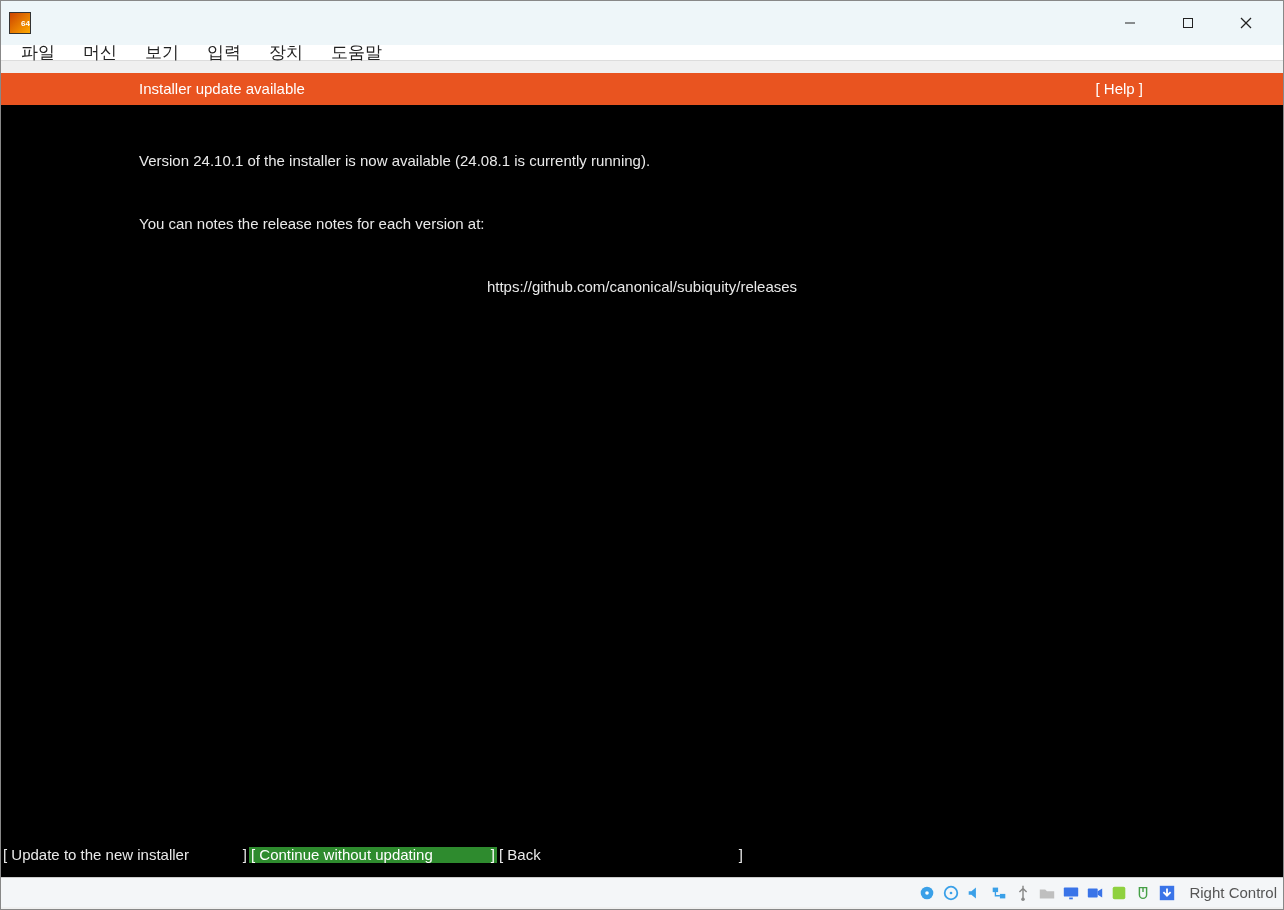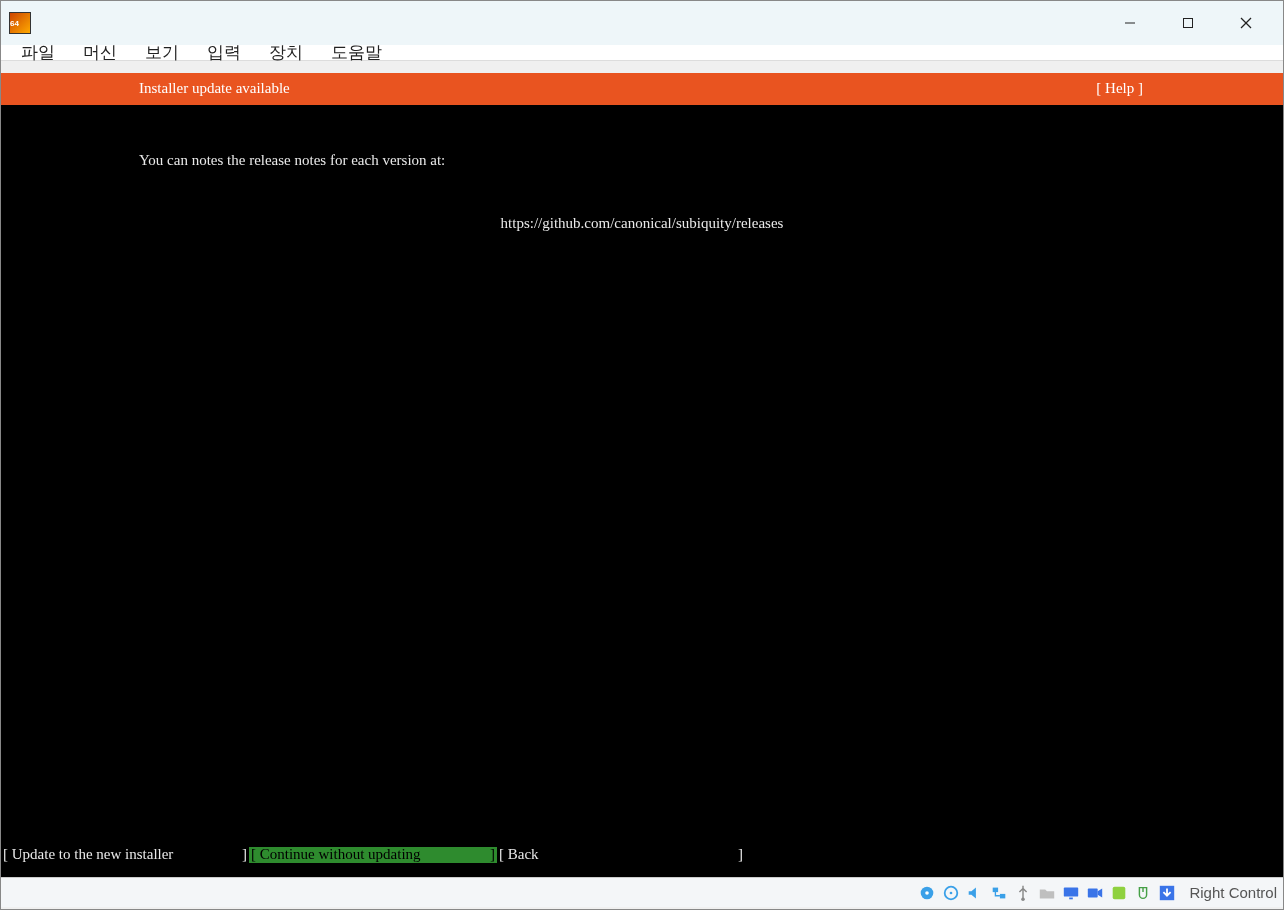--- a/index.html
+++ b/index.html
@@ -24,21 +24,21 @@
     align-items: center;
     gap: 8px;
   }
   .app-icon {
     width: 22px;
     height: 22px;
     background: linear-gradient(135deg,#cc4400,#ffaa00);
     border: 1px solid #333;
     display: flex;
     align-items: center;
-    justify-content: flex-start;
+    justify-content: flex-end;
     font-size: 8px;
     color: #fff;
     font-weight: bold;
   }
   .win-title {
     font-size: 16px;
     color: #222;
   }
   .win-controls {
     display: flex;
@@ -66,21 +66,21 @@
   }
   .menu-item {
     padding: 3px 14px;
     cursor: pointer;
   }
   .vm-area {
     width: 100%;
     height: calc(100% - 44px - 30px - 30px);
     background: #000;
     position: relative;
-    font-family: Liberation Serif, serif;
+    font-family: Liberation Sans, sans-serif;
     font-size: 15px;
     line-height: 1.05;
     color: #e9e9e9;
   }
   .orange-bar {
     background: #e95420;
     color: #ffffff;
     height: 32px;
     display: flex;
     align-items: center;
@@ -118,21 +118,21 @@
     width: 248px;
     text-align: left;
     padding: 0 2px;
     cursor: pointer;
     white-space: pre;
   }
   .action-btn .lb { }
   .action-btn .rb { float: right; }
   .action-btn.selected {
     background: #2e8b2e;
-    color: #000000;
+    color: #ffffff;
   }
   .statusbar {
     height: 30px;
     background: #f4f6f8;
     display: flex;
     align-items: center;
     justify-content: flex-end;
     padding: 0 6px;
     gap: 4px;
     font-size: 15px;
@@ -195,20 +195,21 @@
   <div class="menu-item">장치</div>
   <div class="menu-item">도움말</div>
 </div>
 
 <div class="vm-area">
   <div class="orange-bar">
     <span class="orange-title">Installer update available</span>
     <span class="help-btn">[ Help ]</span>
   </div>
   <div class="installer-body">
+    <div class="line">Version 24.10.1 of the installer is now available (24.08.1 is currently running).</div>
     <div class="line">You can notes the release notes for each version at:</div>
     <span class="link-line">https://github.com/canonical/subiquity/releases</span>
   </div>
 
   <div class="action-row">
     <div class="action-btn"><span class="lb">[ </span><span>Update to the new installer</span><span class="rb"> ]</span></div>
     <div class="action-btn selected"><span class="lb">[ </span><span>Continue without updating</span><span class="rb"> ]</span></div>
     <div class="action-btn"><span class="lb">[ </span><span>Back</span><span class="rb"> ]</span></div>
   </div>
 </div>

